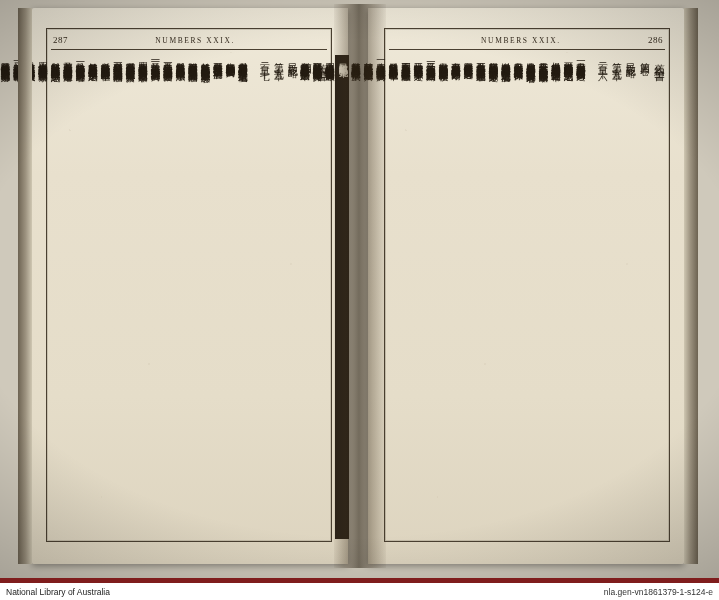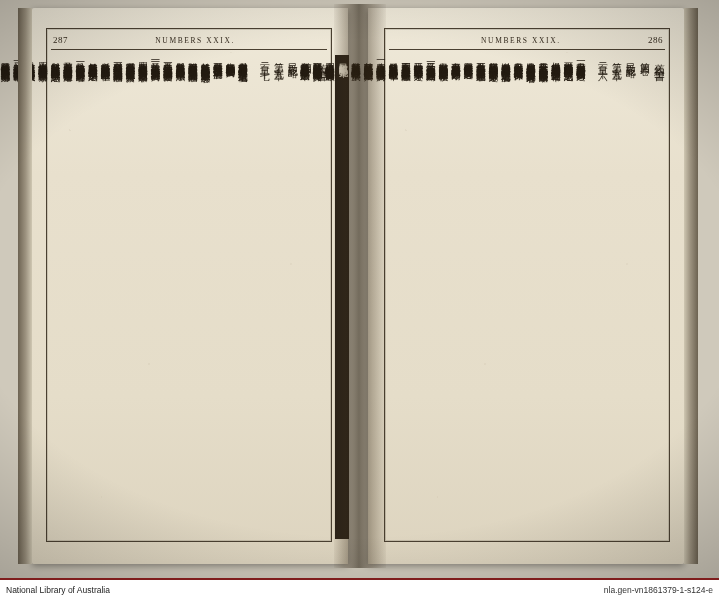--- a/index.html
+++ b/index.html
@@ -193,21 +193,21 @@
   }
 
   
   #footer {
     position: absolute;
     left: 0;
     top: 578px;
     width: 719px;
     height: 22px;
     background: #ffffff;
-    border-top: 2px solid #7f1d1d;
+    border-top: 5px solid #7f1d1d;
     display: flex;
     align-items: center;
     justify-content: space-between;
     padding: 0 6px;
     box-sizing: border-box;
     font-family: "Liberation Sans", sans-serif;
     font-size: 8.5px;
     color: #222222;
   }
   #footer .right {

